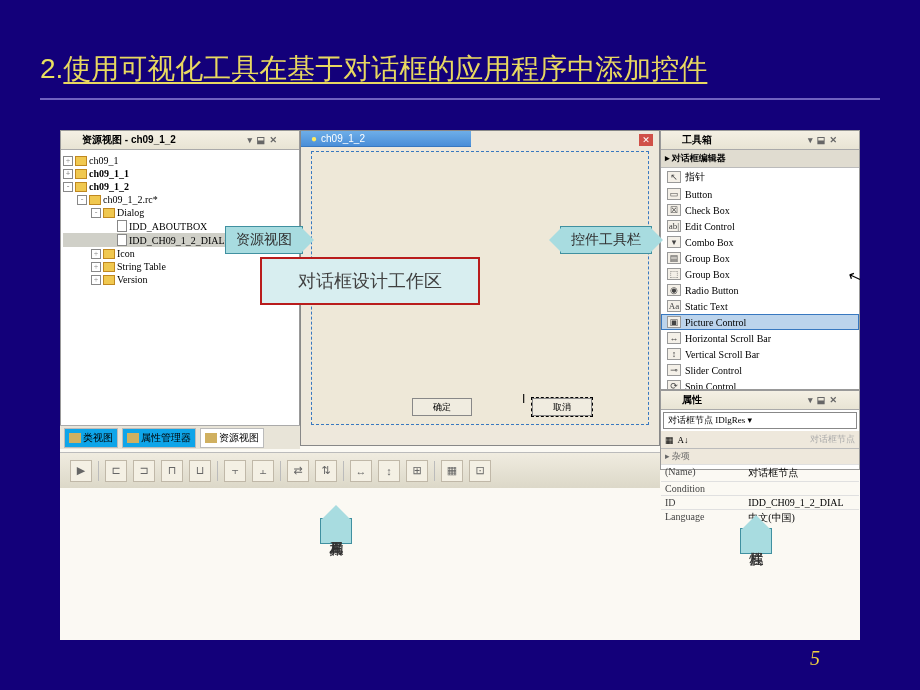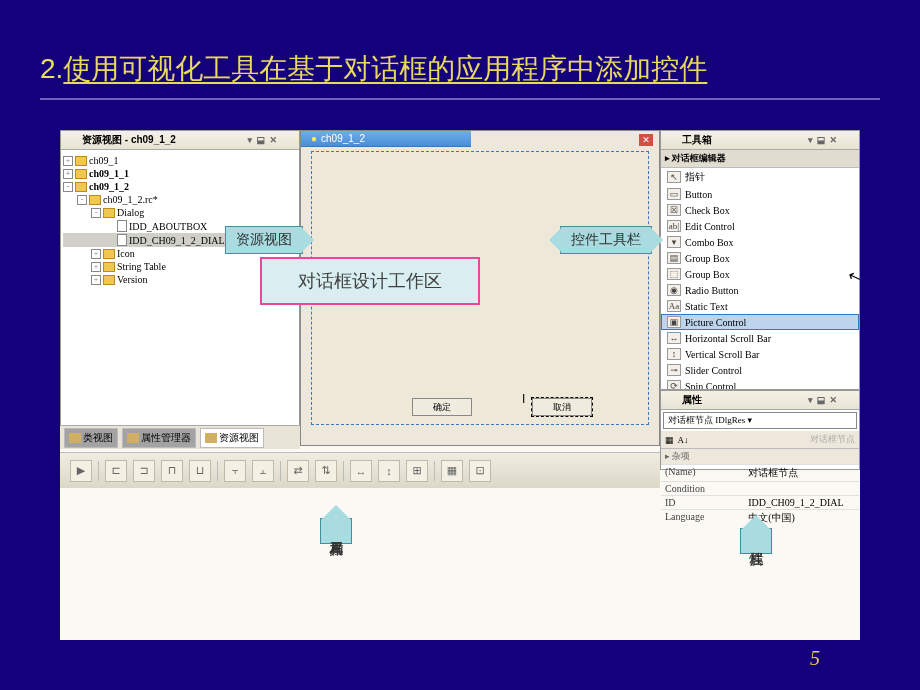--- a/index.html
+++ b/index.html
@@ -50,21 +50,21 @@
   .tree-row.bold { font-weight: bold; }
   .ind1 { padding-left: 14px; } .ind2 { padding-left: 28px; } .ind3 { padding-left: 42px; }
   
   .tabs-bottom {
     position: absolute; left: 0; top: 295px; width: 240px; height: 24px;
     background: #e8e4d8; font-size: 10px;
     display: flex; align-items: center; gap: 4px;
     padding: 2px 4px;
     border-top: 1px solid #aaa;
   }
-  .tabs-bottom .tab { padding: 2px 4px; border: 1px solid #bbb; background: #a3a3a3; display: flex; align-items: center; gap: 2px;}
+  .tabs-bottom .tab { padding: 2px 4px; border: 1px solid #bbb; background: #0ea5e9; display: flex; align-items: center; gap: 2px;}
   .tabs-bottom .tab.active { background: #fff; }
   .tab-icon { width: 12px; height: 10px; background: #d0b060; display: inline-block; }
 
   .design {
     position: absolute; left: 240px; top: 0; width: 360px; height: 316px;
     background: #eee8dc;
     border: 1px solid #888;
   }
   .design-tab {
     background: linear-gradient(#6eaee8,#4a8ed8);
@@ -76,21 +76,21 @@
   .design-tab .close { margin-left: auto; background: #d05048; color:#fff; width: 14px; height: 12px; font-size: 9px; text-align: center; line-height: 12px; position: absolute; right: 6px; top: 3px;}
   .dialog-canvas {
     position: absolute; left: 10px; top: 20px; right: 10px; bottom: 20px;
     background: #eee8d8;
     border: 1px dashed #3878c0;
   }
   .dialog-label-box {
     position: absolute; left: 50%; top: 105px; transform: translateX(-50%);
     width: 220px; height: 48px;
     background: #d8eef0;
-    border: 2px solid #ec4899;
+    border: 2px solid #b91c1c;
     display: flex; align-items: center; justify-content: center;
     font-size: 18px; color: #404040;
     font-family: SimSun;
   }
   .dialog-btn { position: absolute; width: 60px; height: 18px; background: #f0ece0; border: 1px solid #888; font-size: 9px; text-align: center; line-height: 16px; }
   .dialog-btn.sel { outline: 1px dashed #000; }
   .cursor-dot { position: absolute; left: 210px; top: 240px; font-size: 12px; }
 
   .toolbox {
     position: absolute; left: 600px; top: 0; width: 200px; height: 260px;

